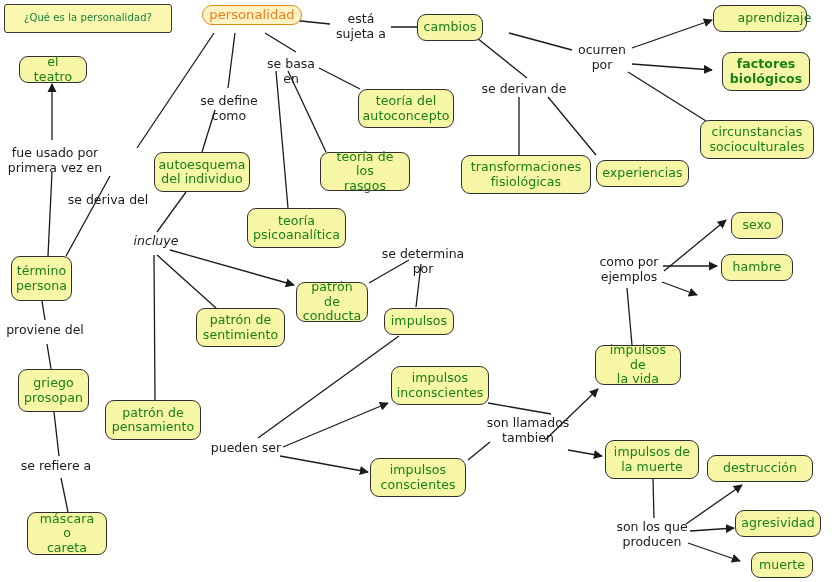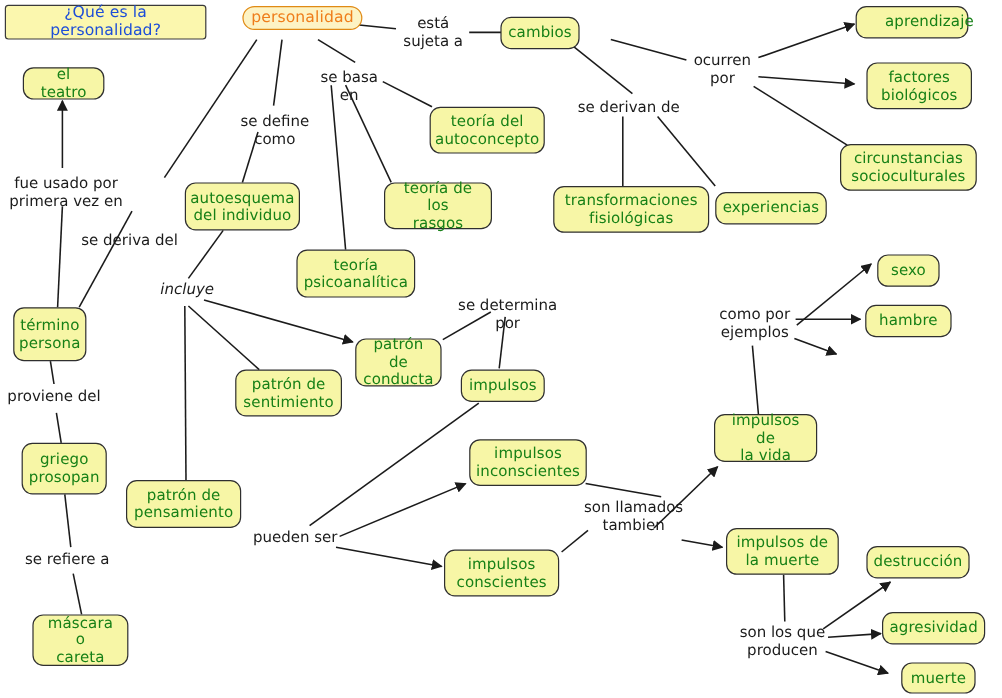--- a/index.html
+++ b/index.html
@@ -25,22 +25,22 @@
     align-items:center;
     justify-content:center;
     padding:2px 7px;
     white-space:pre-line;
     letter-spacing:.1px;
   }
   .node.question{
     background:#fbf7ae;
     border:1.6px solid #3a3a3a;
     border-radius:3px;
-    color:#1d4ed8;
-    font-size:13px;
+    color:#15803d;
+    font-size:10px;
   }
   .node.root{
     background:#fdf3c4;
     border:1.6px solid #e08a14;
     border-radius:10px;
     color:#ef7d1a;
     font-size:13px;
   }
   .label{
     position:absolute;
@@ -129,21 +129,21 @@
   <div class="node question" style="left:4px;top:4px;width:168px;height:29px;">¿Qué es la personalidad?</div>
 
   <div class="node root" style="left:165px;top:5px;width:100px;height:20px;margin-left:37px;">personalidad</div>
 
   <div class="node" style="left:19px;top:56px;width:68px;height:27px;">el teatro</div>
 
   <div class="node" style="left:417px;top:14px;width:66px;height:27px;text-align:right;">cambios</div>
 
   <div class="node" style="left:713px;top:5px;width:94px;height:27px;padding-left:36px;">aprendizaje</div>
 
-  <div class="node" style="left:722px;top:52px;width:88px;height:39px;">factores
+  <div class="node" style="left:722px;top:52px;width:88px;height:39px;font-weight:bold;">factores
 biológicos</div>
 
   <div class="node" style="left:700px;top:120px;width:114px;height:39px;">circunstancias
 socioculturales</div>
 
   <div class="node" style="left:461px;top:155px;width:130px;height:39px;">transformaciones
 fisiológicas</div>
 
   <div class="node" style="left:596px;top:160px;width:93px;height:27px;">experiencias</div>
 
@@ -189,21 +189,21 @@
 la vida</div>
 
   <div class="node" style="left:605px;top:440px;width:94px;height:39px;">impulsos de
 la muerte</div>
 
   <div class="node" style="left:731px;top:212px;width:52px;height:27px;">sexo</div>
 
   <div class="node" style="left:721px;top:254px;width:72px;height:27px;">hambre</div>
 
 
-  <div class="node" style="left:722px;top:455px;width:86px;height:27px;">destrucción</div>
+  <div class="node" style="left:707px;top:455px;width:106px;height:27px;">destrucción</div>
 
   <div class="node" style="left:735px;top:510px;width:86px;height:27px;">agresividad</div>
 
   <div class="node" style="left:751px;top:552px;width:62px;height:26px;">muerte</div>
 
   <div class="label" style="left:330px;top:11px;width:62px;">está
 sujeta a</div>
 
   <div class="label" style="left:260px;top:56px;width:62px;">se basa en</div>
 

